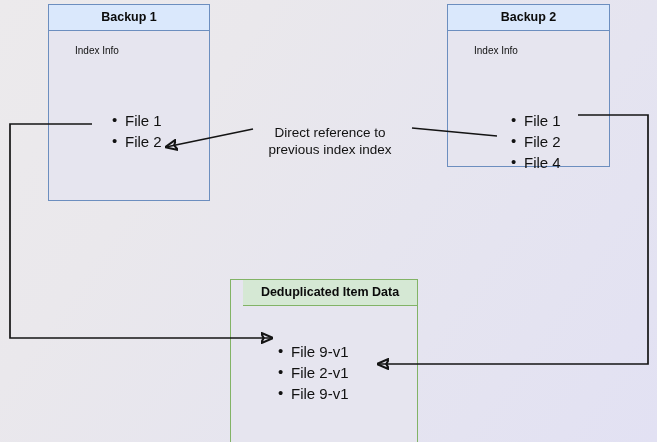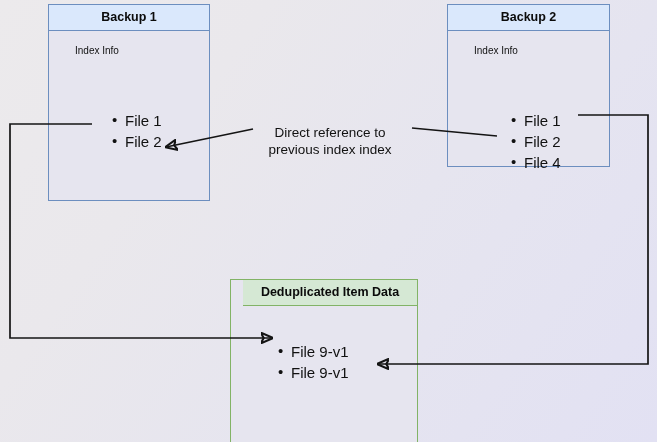--- a/index.html
+++ b/index.html
@@ -135,20 +135,21 @@
         <li>File 4</li>
       </ul>
     </div>
   </div>
 
   <div class="box green" id="box-dedup" style="left:230px; top:279px; width:188px; height:166px;">
     <div class="box-header">Deduplicated Item Data</div>
     <div class="box-body">
       <ul class="file-list" style="left:46px; top:35px;">
         <li>File 9-v1</li>
+        <li>File 2-v1</li>
         <li>File 9-v1</li>
       </ul>
     </div>
   </div>
 
   <div class="caption" style="left:252px; top:124px; width:156px;">
     <div>Direct reference to</div>
     <div>previous index index</div>
   </div>
 

